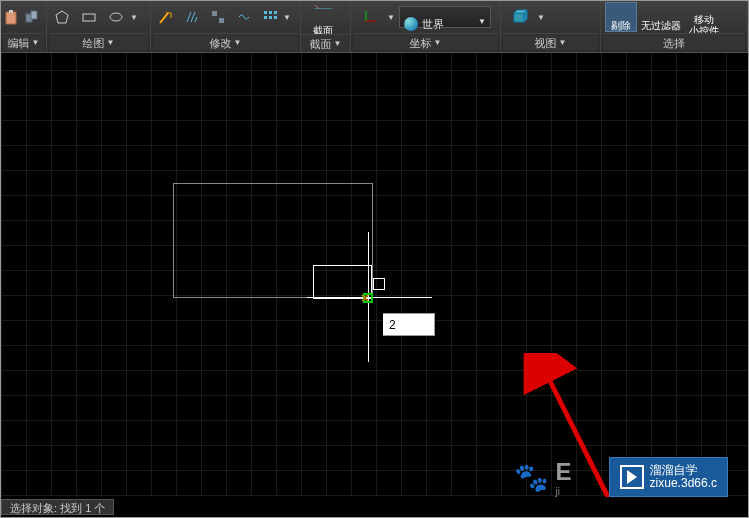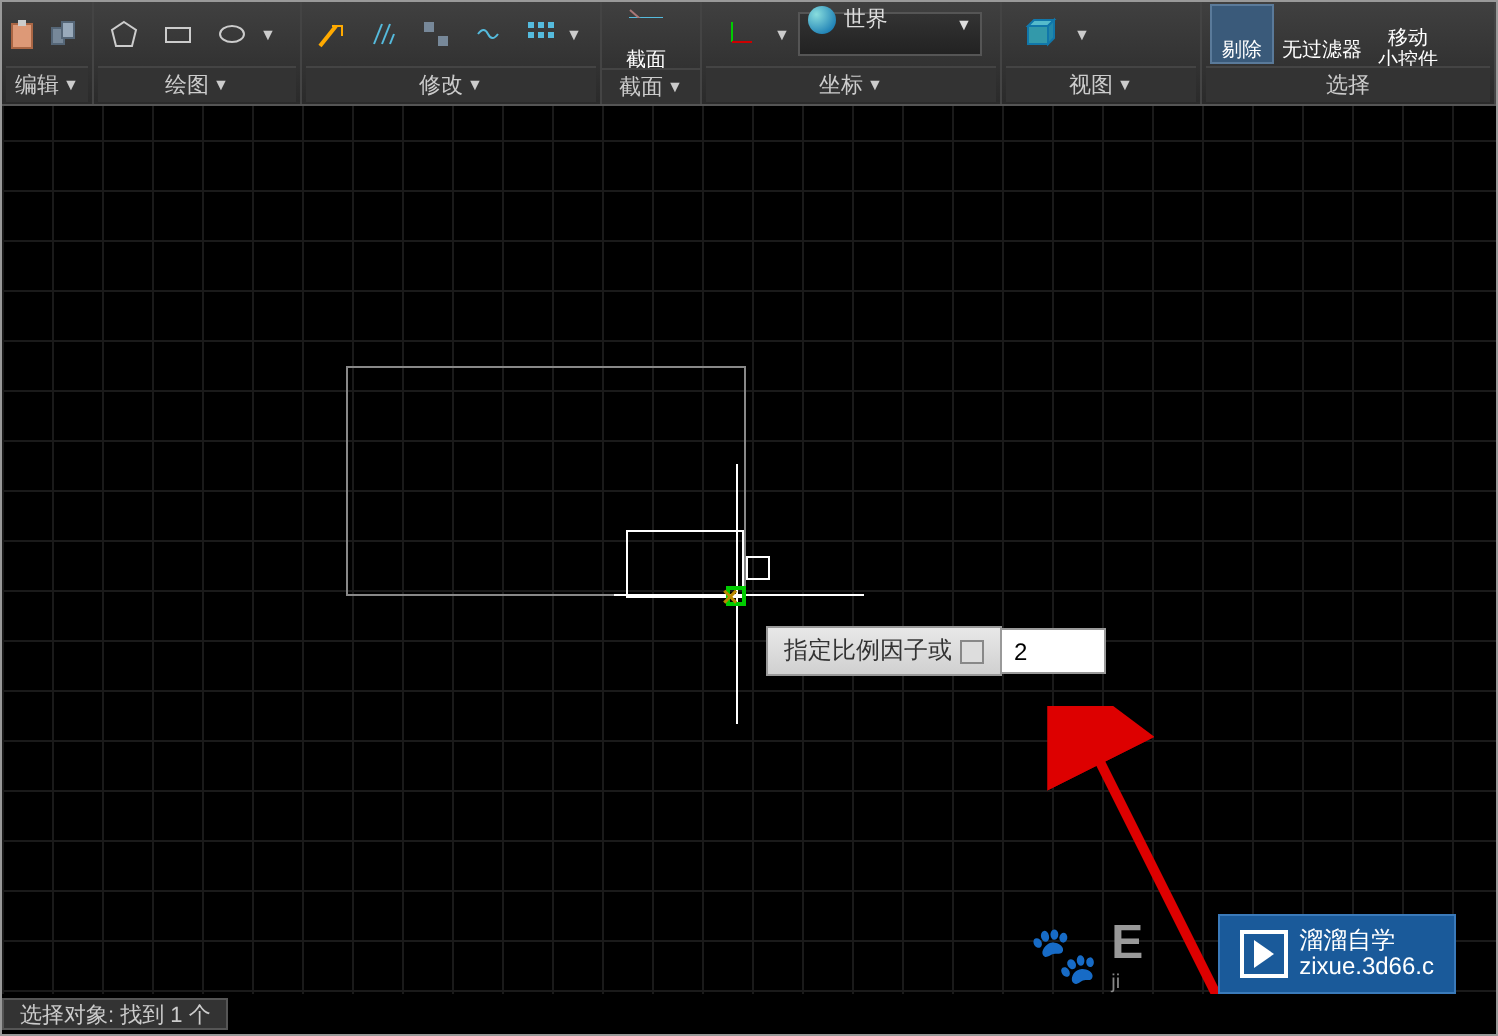--- a/index.html
+++ b/index.html
@@ -80,21 +80,21 @@
       font-size: 10px;
       text-align: center;
       line-height: 11px;
       margin-top: 16px;
     }
     .combo {
       background: linear-gradient(#333, #222);
       border: 1px solid #555;
       height: 20px;
       display: flex;
-      align-items: flex-end;
+      align-items: flex-start;
       padding: 10px 4px;
       color: #ddd;
       font-size: 11px;
       gap: 4px;
     }
     .combo .combo-arrow {
       margin-left: auto;
       font-size: 8px;
     }
     .drawing-area {
@@ -445,24 +445,20 @@
   <div class="grid-bg"></div>
   <div class="rect-large"></div>
   <div class="rect-small"></div>
   <div class="crosshair-h"></div>
   <div class="crosshair-v"></div>
   <div class="pickbox"></div>
   <div class="snap-marker"></div>
   <div class="snap-x">×</div>
 
   <div class="input-prompt">
-    <div class="prompt-label">
-      <span>指定比例因子或</span>
-      <span class="prompt-icon"></span>
-    </div>
     <input class="prompt-input" value="2" style="">
   </div>
 
   <svg class="arrow-annotation" width="160" height="170">
     <defs>
       <marker id="arrh" markerWidth="12" markerHeight="12" refX="2" refY="6" orient="auto">
         <polygon points="0,0 12,6 0,12" fill="#d00"></polygon>
       </marker>
     </defs>
     <line x1="140" y1="150" x2="75" y2="20" stroke="#d00" stroke-width="5" marker-end="url(#arrh)"></line>

